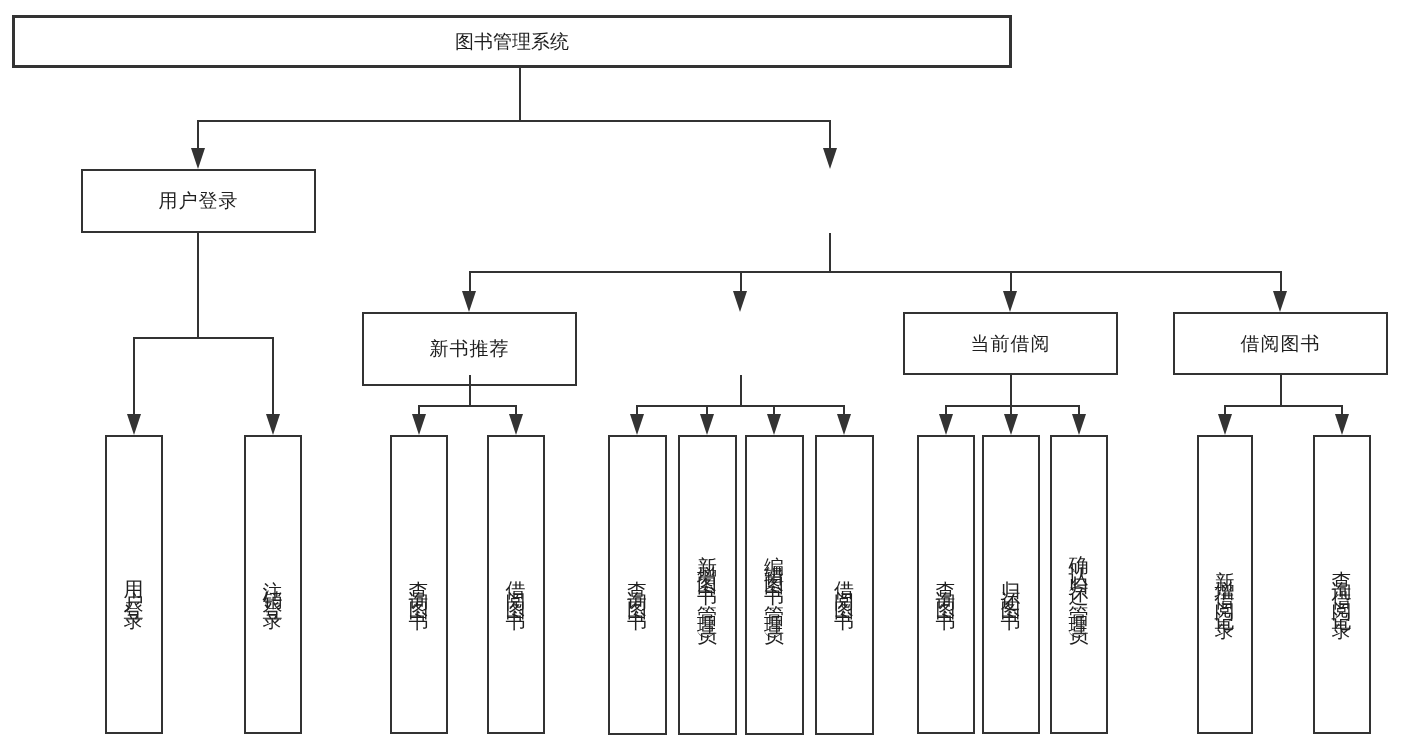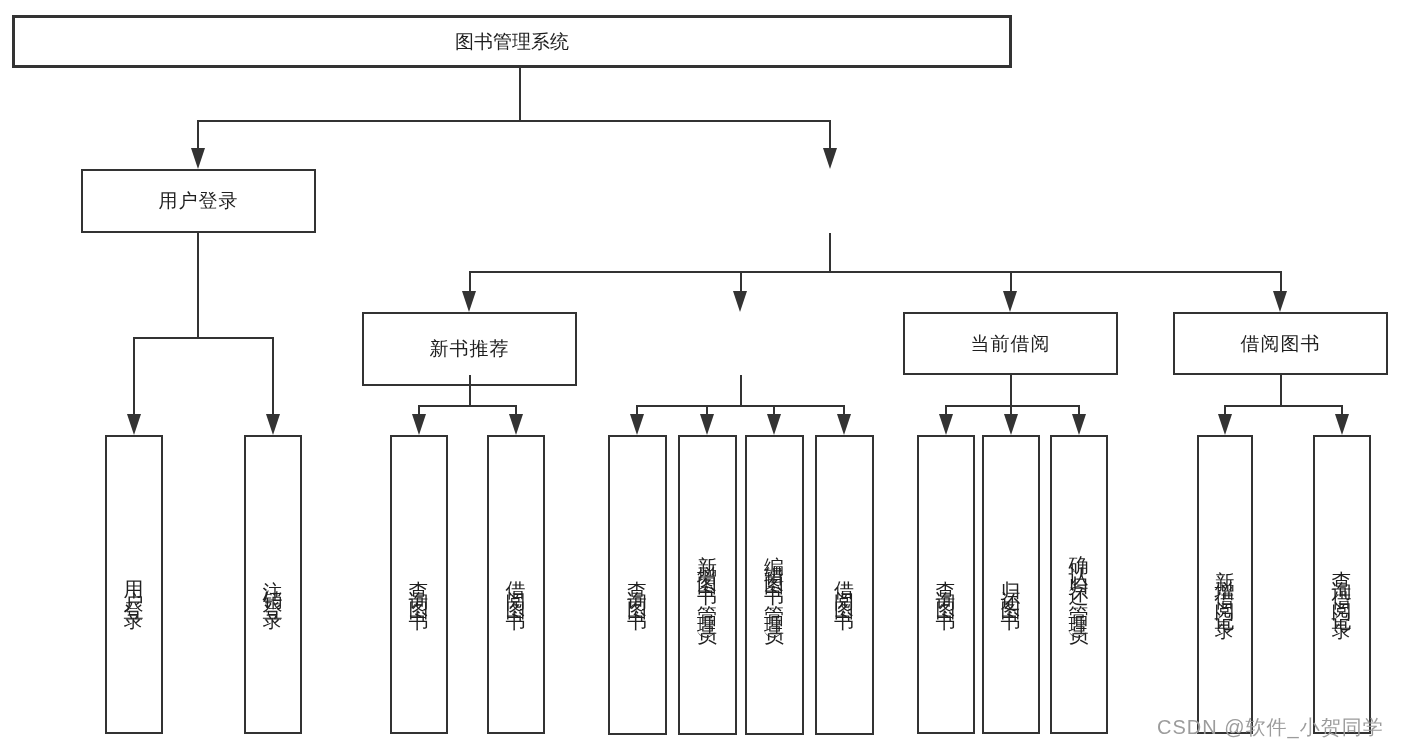--- a/index.html
+++ b/index.html
@@ -179,15 +179,14 @@
   <div class="vl" style="left:1341px; top:405px; height:12px;"></div>
   <div class="ah" style="left:1335px; top:414px;"></div>
 
   <div class="box leaf" style="left:1197px; top:435px; width:56px; height:299px;">
     <span class="label">新增借阅记录</span>
   </div>
   <div class="box leaf" style="left:1313px; top:435px; width:58px; height:299px;">
     <span class="label">查询借阅记录</span>
   </div>
 
-  <div class="watermark">CSDN @软件_小贺同学</div>
 
 </div>
 
 </body></html>

